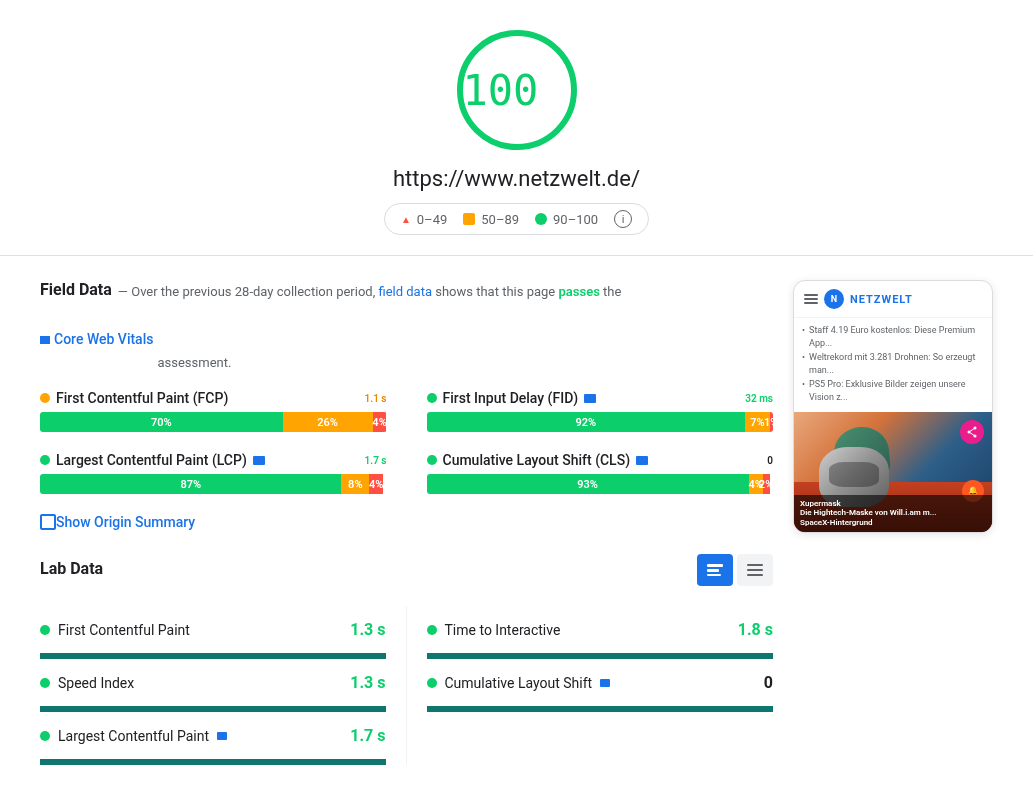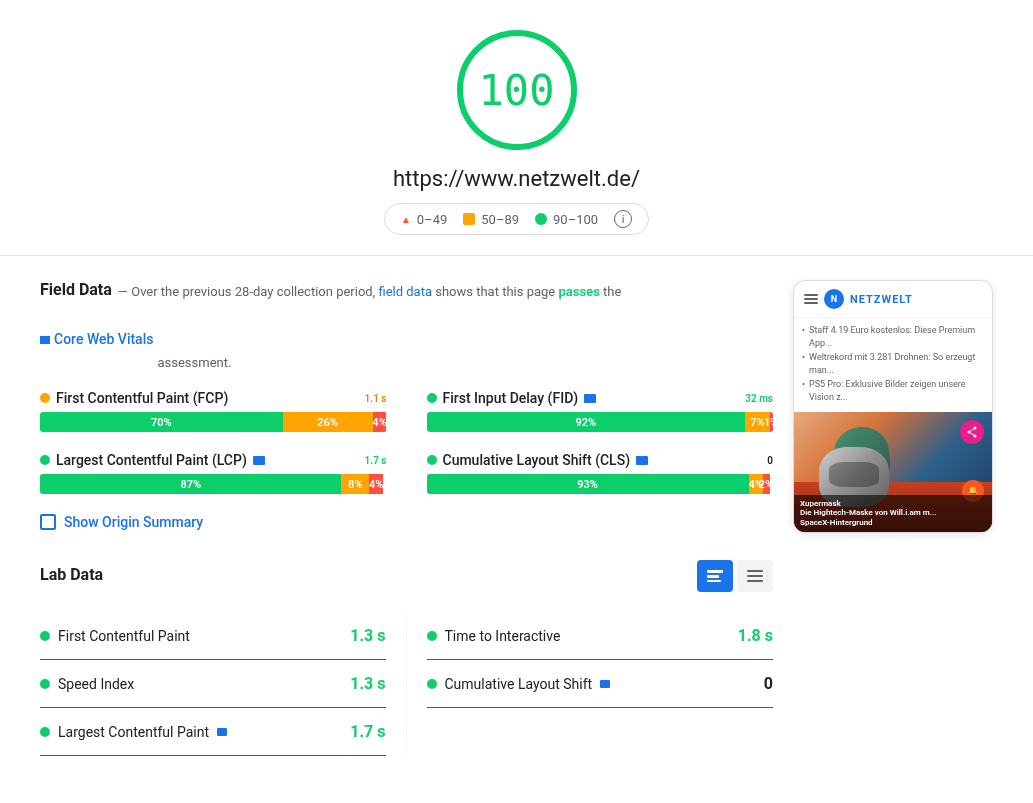--- a/index.html
+++ b/index.html
@@ -18,21 +18,20 @@
       border-bottom: 1px solid #e0e0e0;
     }
 
     .score-circle {
       width: 120px;
       height: 120px;
       border-radius: 50%;
       border: 6px solid #0cce6b;
       display: flex;
       align-items: center;
-      justify-content: center;
       margin-bottom: 16px;
     }
 
     .score-number {
       font-size: 42px;
       font-weight: 300;
       color: #0cce6b;
       font-family: monospace;
     }
 
@@ -176,22 +175,21 @@
       display: flex;
     }
 
     .bar-green { background: #0cce6b; display: flex; align-items: center; justify-content: center; color: white; font-size: 11px; font-weight: 600; }
     .bar-orange { background: #ffa400; display: flex; align-items: center; justify-content: center; color: white; font-size: 11px; font-weight: 600; }
     .bar-red { background: #ff4e42; display: flex; align-items: center; justify-content: center; color: white; font-size: 11px; font-weight: 600; }
 
     .show-origin-row {
       display: flex;
       align-items: center;
-      gap: 8px;
-      margin-bottom: 30px;
+      margin-bottom: 24px;
     }
 
     .checkbox {
       width: 16px; height: 16px;
       border: 2px solid #1a73e8;
       border-radius: 2px;
       display: flex; align-items: center; justify-content: center;
       cursor: pointer;
       flex-shrink: 0;
     }
@@ -230,21 +228,21 @@
     .toggle-btn-inactive {
       background: #f1f3f4;
       color: #5f6368;
     }
 
     .lab-metric-row {
       display: flex;
       align-items: center;
       justify-content: space-between;
       padding: 14px 0;
-      border-bottom: 1px solid #0f766e;
+      border-bottom: 6px solid #0f766e;
     }
 
     .lab-metric-left {
       display: flex;
       align-items: center;
       gap: 8px;
       font-size: 14px;
       color: #202124;
     }
 

